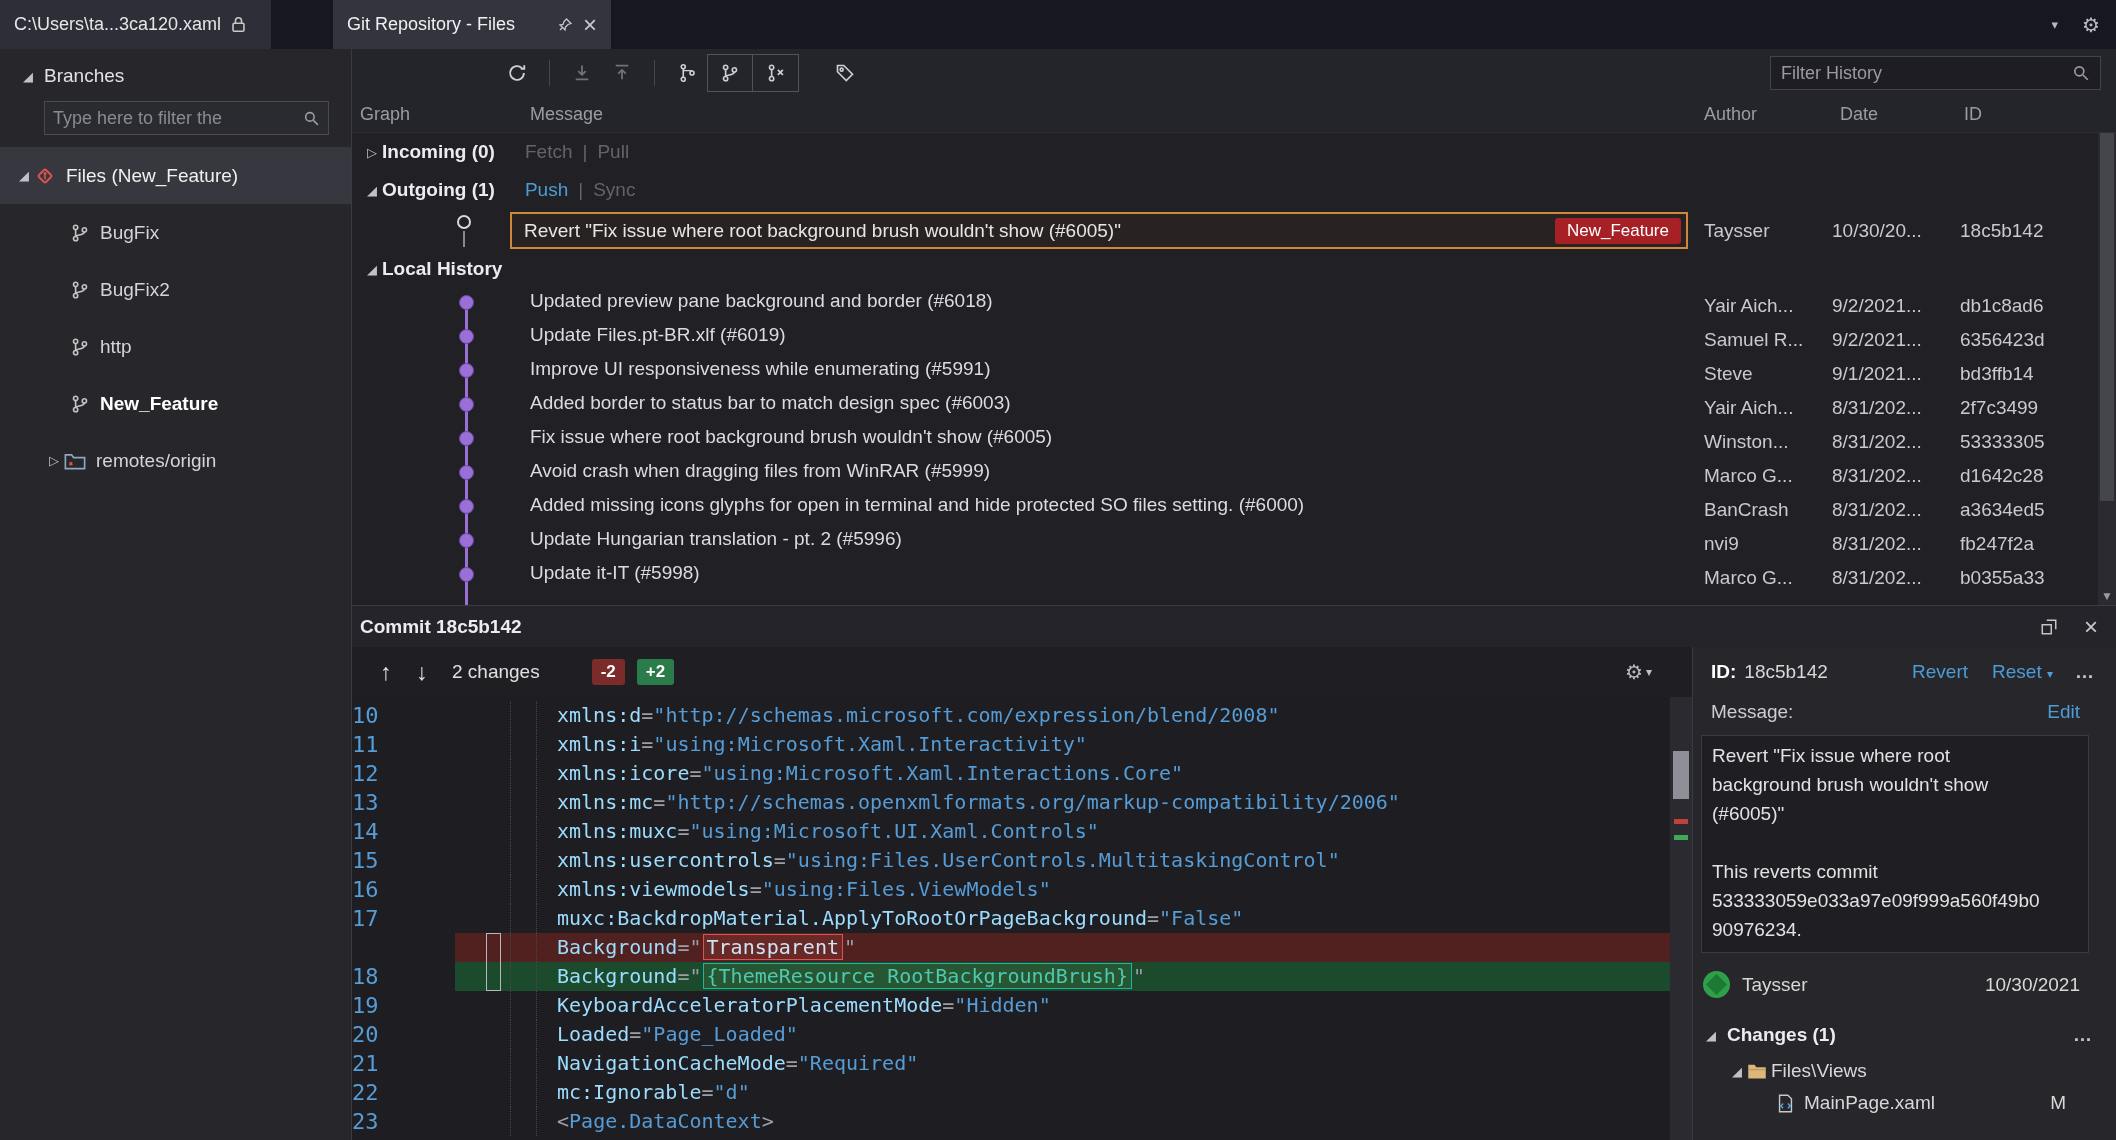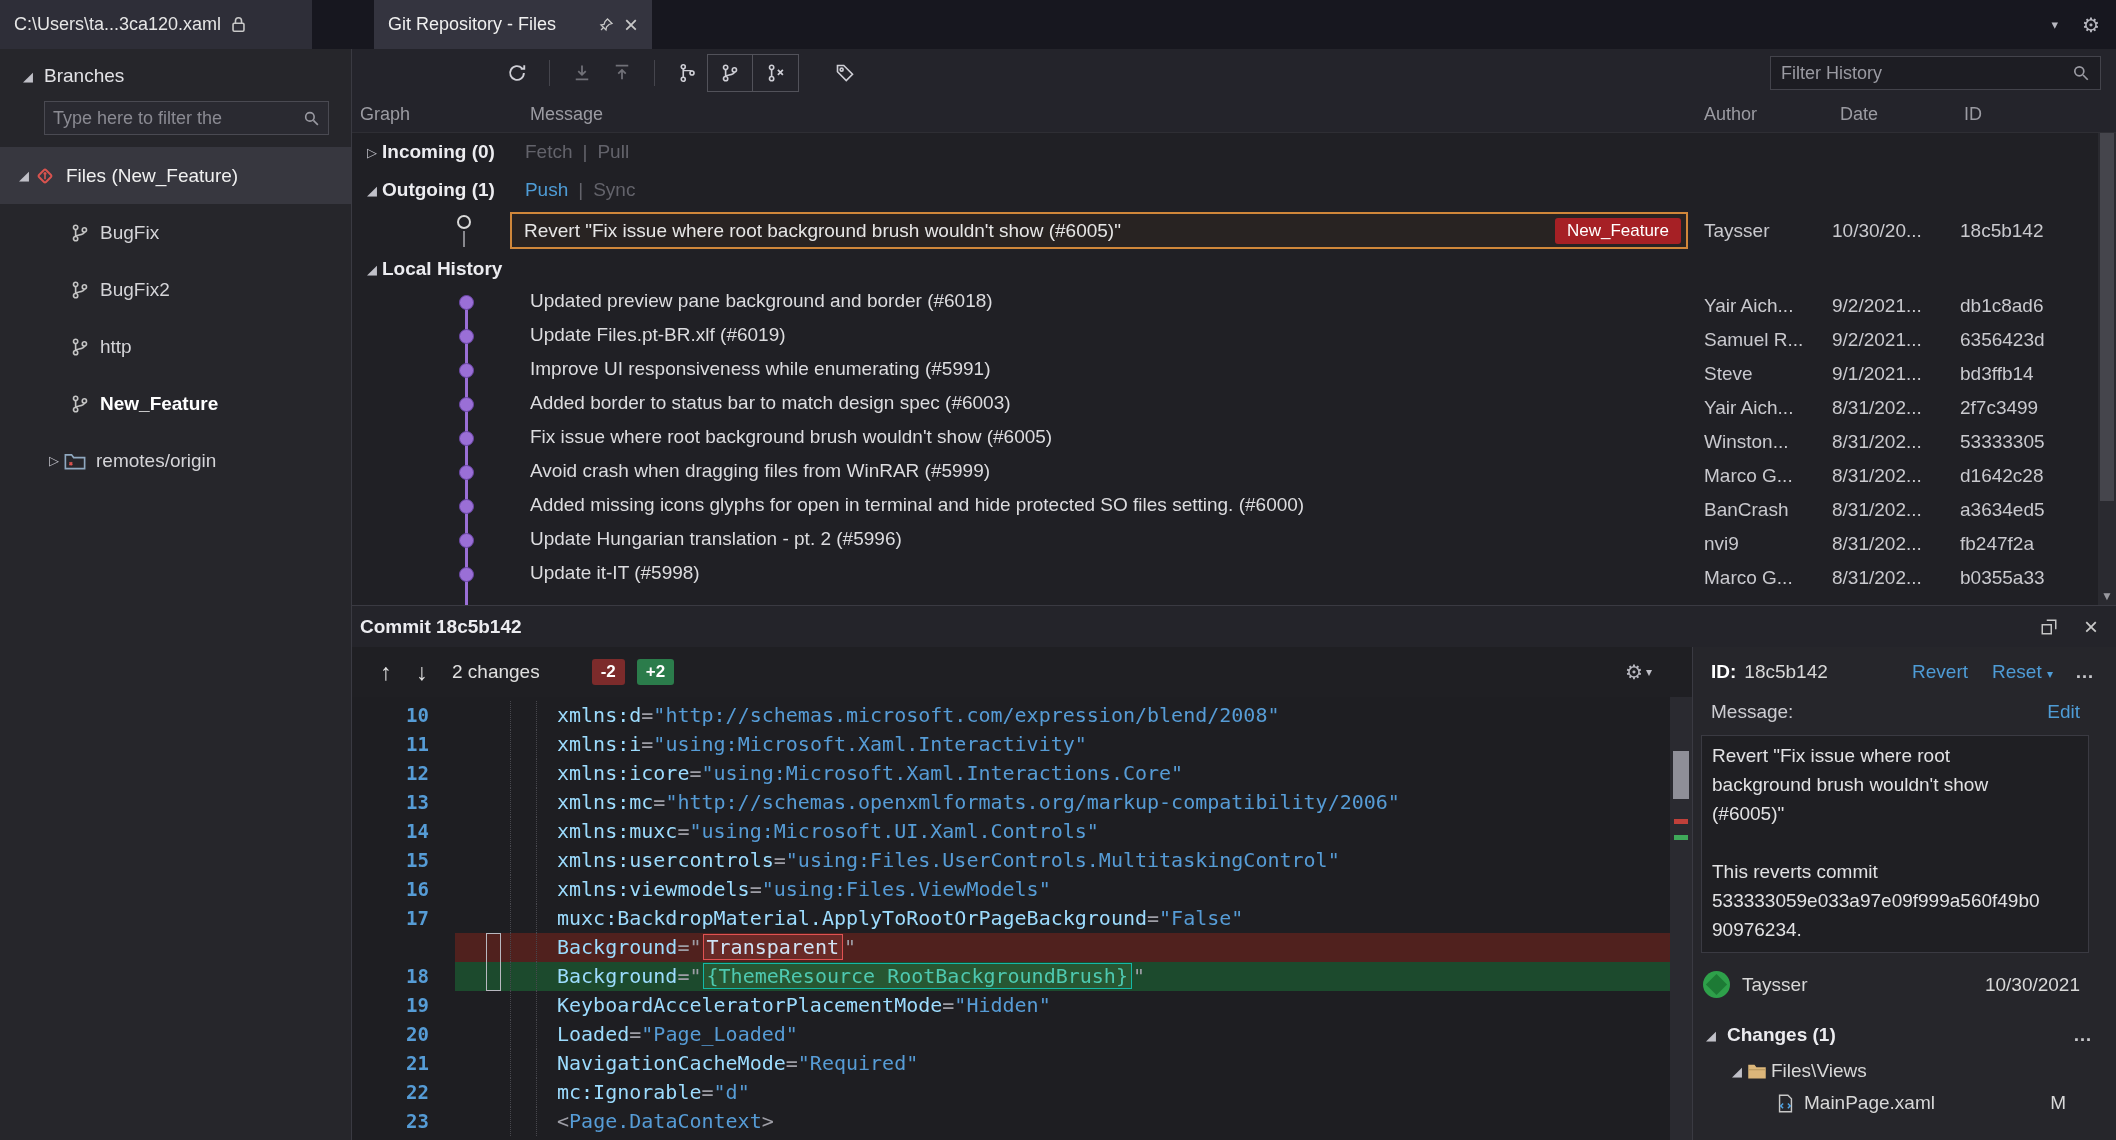--- a/index.html
+++ b/index.html
@@ -4,21 +4,21 @@
 <style>
   * { margin:0; padding:0; box-sizing:border-box; }
   html,body { background:#000; }
   .window {
     width:2116px; height:1140px; position:relative; overflow:hidden;
     background:#1e1e1e; color:#d8d8d8;
     font-family:"Liberation Sans", sans-serif; font-size:19px; cursor:default;
   }
   
   .titlebar { height:49px; background:#17171f; display:flex; align-items:stretch; }
-  .file-tab { width:312px; background:#2e2e38; display:flex; align-items:center; gap:10px; padding:0 14px; font-size:18px; color:#e6e6e6; }
+  .file-tab { width:271px; background:#2e2e38; display:flex; align-items:center; gap:10px; padding:0 14px; font-size:18px; color:#e6e6e6; }
   .file-tab .label { white-space:nowrap; overflow:hidden; }
   .tab-gap { width:62px; }
   .doc-tab { width:278px; background:#34343f; display:flex; align-items:center; gap:10px; padding:0 14px; font-size:18px; color:#f0f0f0; }
   .doc-tab .label { flex:1; white-space:nowrap; }
   .titlebar-spacer { flex:1; }
   .titlebar-icons { display:flex; align-items:center; gap:24px; padding-right:16px; color:#b8b8c0; }
   .glyph-btn { font-size:20px; color:#b8b8c0; line-height:1; }
   .close-x { font-size:24px; color:#c8c8c8; line-height:1; }
   
   .body { display:flex; height:1091px; }
@@ -87,21 +87,21 @@
   .code-toolbar { height:50px; display:flex; align-items:center; padding-left:16px; flex:none; position:relative; }
   .arrow-btn { width:36px; text-align:center; font-size:23px; color:#e2e2e2; }
   .changes-label { margin:0 52px 0 12px; color:#e0e0e0; }
   .badge { font-size:17px; padding:3px 9px; border-radius:3px; color:#fff; margin-right:12px; font-weight:bold; }
   .badge.del { background:var(--deletion-badge); }
   .badge.add { background:var(--addition-badge); }
   .ct-gear { position:absolute; right:40px; display:flex; align-items:center; gap:3px; color:#c0c0c8; }
   .ct-gear .caret { font-size:12px; }
   .code-scroller { flex:1; position:relative; overflow:hidden; padding-top:4px; font-family:"DejaVu Sans Mono", monospace; font-size:20px; background:#1e1e22; }
   .code-line { height:29px; line-height:29px; display:flex; white-space:pre; }
-  .ln { width:103px; flex:none; text-align:right; padding-right:26px; color:var(--line-number); font-size:19px;font-weight:bold; }
+  .ln { width:103px; flex:none; padding-right:26px; color:var(--line-number); font-size:22px; }
   .lc { flex:1; position:relative; padding-left:102px; }
   .code-line.removed .lc { background:var(--removed-bg); }
   .code-line.added .lc { background:var(--added-bg); }
   .lc .g { position:absolute; top:0; bottom:0; width:0; border-left:1px dotted #47474d; }
   .g1 { left:55px; } .g2 { left:81px; }
   .seg-a { color:var(--attr-name); }
   .seg-o { color:#9e9ea6; }
   .seg-v { color:var(--attr-value); }
   .seg-t { color:var(--attr-value); }
   .seg-wr { color:#cfe3f5; border:1px solid #e05252; background:rgba(224,82,82,.18); padding:0 3px; margin:0 1px; }

